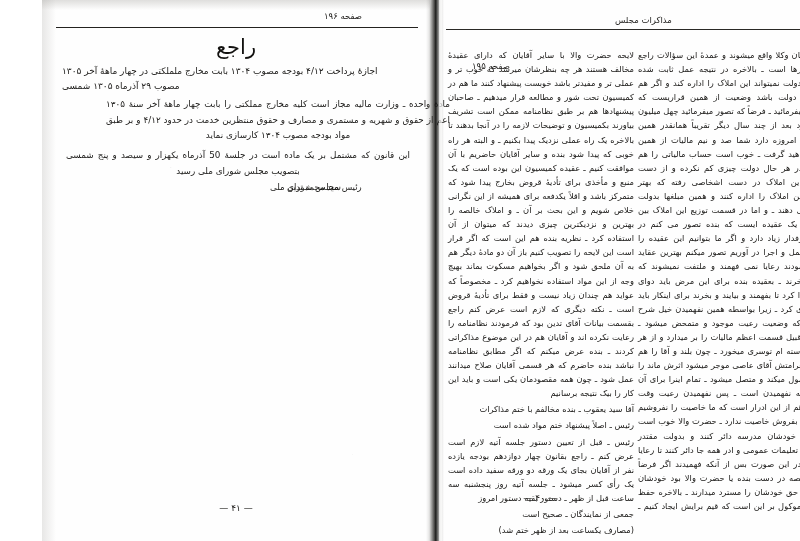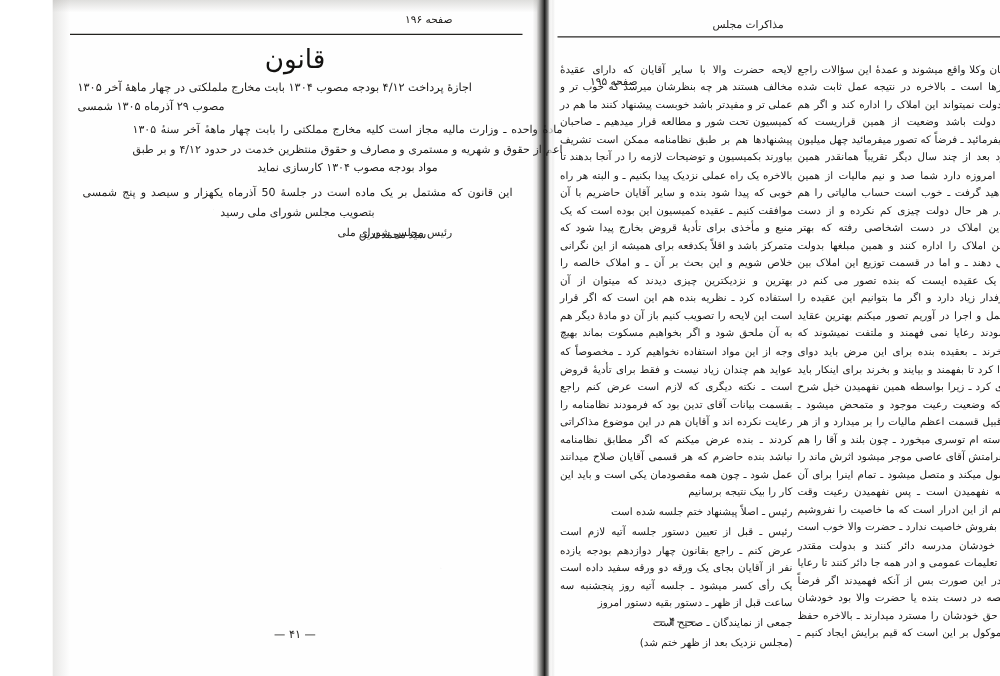--- a/index.html
+++ b/index.html
@@ -91,21 +91,21 @@
     position: absolute;
     height: 0;
     border-top: 1px solid #2a2926;
   }
 
   
   #head-left-num { top: 8px; left: 282px; }
   #rule-left { top: 27px; left: 14px; width: 362px; }
 
   
-  #head-right-title { top: 12px; left: 528px; }
+  #head-right-title { top: 12px; left: 573px; }
   #head-right-num   { top: 12px; left: 430px; margin-top: 46px; }
   #rule-right { top: 29px; left: 404px; width: 388px; }
 
   
   #law-title {
     position: absolute;
     top: 34px;
     left: 0;
     width: 388px;
     text-align: center;
@@ -208,21 +208,21 @@
 <body>
 
 <div id="scan">
 
   <div class="sheet sheet-left"></div>
   <div class="sheet sheet-right"></div>
 
   <div class="runhead" id="head-left-num">صفحه ۱۹۶</div>
   <div class="rule" id="rule-left"></div>
 
-  <div id="law-title">قانون</div>
+  <div id="law-title">راجع</div>
 
   <div class="law-sub" id="law-sub1">اجازهٔ پرداخت ۴/۱۲ بودجه مصوب ۱۳۰۴ بابت مخارج ململکتی در چهار ماههٔ آخر ۱۳۰۵</div>
 
   <div class="law-sub" id="law-sub2">مصوب ۲۹ آذرماه ۱۳۰۵ شمسی</div>
 
   <div class="law-para" id="law-article">مادهٔ واحده ـ وزارت مالیه مجاز است کلیه مخارج مملکتی را بابت چهار ماههٔ آخر سنهٔ ۱۳۰۵ اعم از حقوق و شهریه و مستمری و مصارف و حقوق منتظرین خدمت در حدود ۴/۱۲ و بر طبق مواد بودجه مصوب ۱۳۰۴ کارسازی نماید</div>
 
   <div class="law-para" id="law-closing">این قانون که مشتمل بر یک ماده است در جلسهٔ 50 آذرماه یکهزار و سیصد و پنج شمسی بتصویب مجلس شورای ملی رسید</div>
 
   <div class="law-sig" id="sig-role">رئیس مجلس شورای ملی</div>
@@ -235,24 +235,25 @@
 
   <div class="runhead" id="head-right-num">صفحه ۱۹۵</div>
 
   <div class="rule-thin" id="rule-right"></div>
 
   <div class="col" id="col-right">
       <p>جواب آقایان وکلا واقع میشوند و عمدهٔ این سؤالات راجع بهمین چیزها است ـ بالاخره در نتیجه عمل ثابت شده است که دولت نمیتواند این املاک را اداره کند و اگر هم در دست دولت باشد وضعیت از همین قراریست که ملاحظه میفرمائید ـ فرضاً که تصور میفرمائید چهل میلیون قیمت دارد بعد از چند سال دیگر تقریباً همانقدر همین عایدی که امروزه دارد شما صد و نیم مالیات از همین املاک خواهید گرفت ـ خوب است حساب مالیاتی را هم بفرمائید در هر حال دولت چیزی کم نکرده و از دست نداده و این املاک در دست اشخاصی رفته که بهتر میتوانند این املاک را اداره کنند و همین مبلغها بدولت مالیات می دهند ـ و اما در قسمت توزیع این املاک بین رعایا این یک عقیده ایست که بنده تصور می کنم در عملی طرفدار زیاد دارد و اگر ما بتوانیم این عقیده را بصورت عمل و اجرا در آوریم تصور میکنم بهترین عقاید است فرمودند رعایا نمی فهمند و ملتفت نمیشوند که بیایند و بخرند ـ بعقیده بنده برای این مرض باید دوای دیگری پیدا کرد تا بفهمند و بیایند و بخرند برای اینکار باید فکر دیگری کرد ـ زیرا بواسطه همین نفهمیدن خیل شرح ها است که وضعیت رعیت موجود و متمحض میشود ـ چون این قبیل قسمت اعظم مالیات را بر میدارد و از هر طرفه و دسته ام توسری میخورد ـ چون بلند و آقا را هم میکنند و غرامتش آقای عاصی موجر میشود اثرش ماند را هم در وصول میکند و متصل میشود ـ تمام اینرا برای آن را بواسطه نفهمیدن است ـ پس نفهمیدن رعیت وقت دوای آن هم از این ادرار است که ما خاصیت را نفروشیم این ربطی بفروش خاصیت ندارد ـ حضرت والا خوب است در املاک خودشان مدرسه دائر کنند و بدولت مقتدر بیاورند که تعلیمات عمومی و ادر همه جا دائر کنند تا رعایا بفهمند ـ در این صورت بس از آنکه فهمیدند اگر فرضاً املاک خالصه در دست بنده یا حضرت والا بود خودشان میگیرند و حق خودشان را مسترد میدارند ـ بالاخره حفظ حقوق او موکول بر این است که قیم برایش ایجاد کنیم ـ اما در این</p>
     </div>
   <div class="col" id="col-left">
       <p>لایحه حضرت والا با سایر آقایان که دارای عقیدهٔ مخالف هستند هر چه بنظرشان میرسد که خوب تر و عملی تر و مفیدتر باشد خوبست پیشنهاد کنند ما هم در کمیسیون تحت شور و مطالعه قرار میدهیم ـ صاحبان پیشنهادها هم بر طبق نظامنامه ممکن است تشریف بیاورند بکمیسیون و توضیحات لازمه را در آنجا بدهند تا بالاخره یک راه عملی نزدیک پیدا بکنیم ـ و البته هر راه خوبی که پیدا شود بنده و سایر آقایان حاضریم با آن موافقت کنیم ـ عقیده کمیسیون این بوده است که یک منبع و مأخذی برای تأدیهٔ قروض بخارج پیدا شود که متمرکز باشد و اقلاً یکدفعه برای همیشه از این نگرانی خلاص شویم و این بحث بر آن ـ و املاک خالصه را بهترین و نزدیکترین چیزی دیدند که میتوان از آن استفاده کرد ـ نظریه بنده هم این است که اگر قرار است این لایحه را تصویب کنیم باز آن دو مادهٔ دیگر هم به آن ملحق شود و اگر بخواهیم مسکوت بماند بهیچ وجه از این مواد استفاده نخواهیم کرد ـ مخصوصاً که عواید هم چندان زیاد نیست و فقط برای تأدیهٔ قروض است ـ نکته دیگری که لازم است عرض کنم راجع بقسمت بیانات آقای تدین بود که فرمودند نظامنامه را رعایت نکرده اند و آقایان هم در این موضوع مذاکراتی کردند ـ بنده عرض میکنم که اگر مطابق نظامنامه نباشد بنده حاضرم که هر قسمی آقایان صلاح میدانند عمل شود ـ چون همه مقصودمان یکی است و باید این کار را بیک نتیجه برسانیم</p>
-      <p>رئیس ـ اصلاً پیشنهاد ختم جلسه شده است</p>
+      <p>آقا سید یعقوب ـ بنده مخالفم با ختم مذاکرات</p>
+      <p>رئیس ـ اصلاً پیشنهاد ختم مواد شده است</p>
       <p>رئیس ـ قبل از تعیین دستور جلسه آتیه لازم است عرض کنم ـ راجع بقانون چهار دوازدهم بودجه یازده نفر از آقایان بجای یک ورقه دو ورقه سفید داده است یک رأی کسر میشود ـ جلسه آتیه روز پنجشنبه سه ساعت قبل از ظهر ـ دستور بقیه دستور امروز</p>
       <p>جمعی از نمایندگان ـ صحیح است</p>
-      <p>(مجلس نزدیک بعد از ظهر ختم شد)</p>
+      <p>(مصارف یکساعت بعد از ظهر ختم شد)</p>
     </div>
 
   <div id="folio-right">— ۴۰ —</div>
 
   <div class="edge-shade edge-left"></div>
   <div class="edge-shade edge-right"></div>
   <div class="edge-shade edge-top-left"></div>
   <div id="gutter"></div>
   <div id="gutter-edge"></div>
   <div id="grain"></div>

